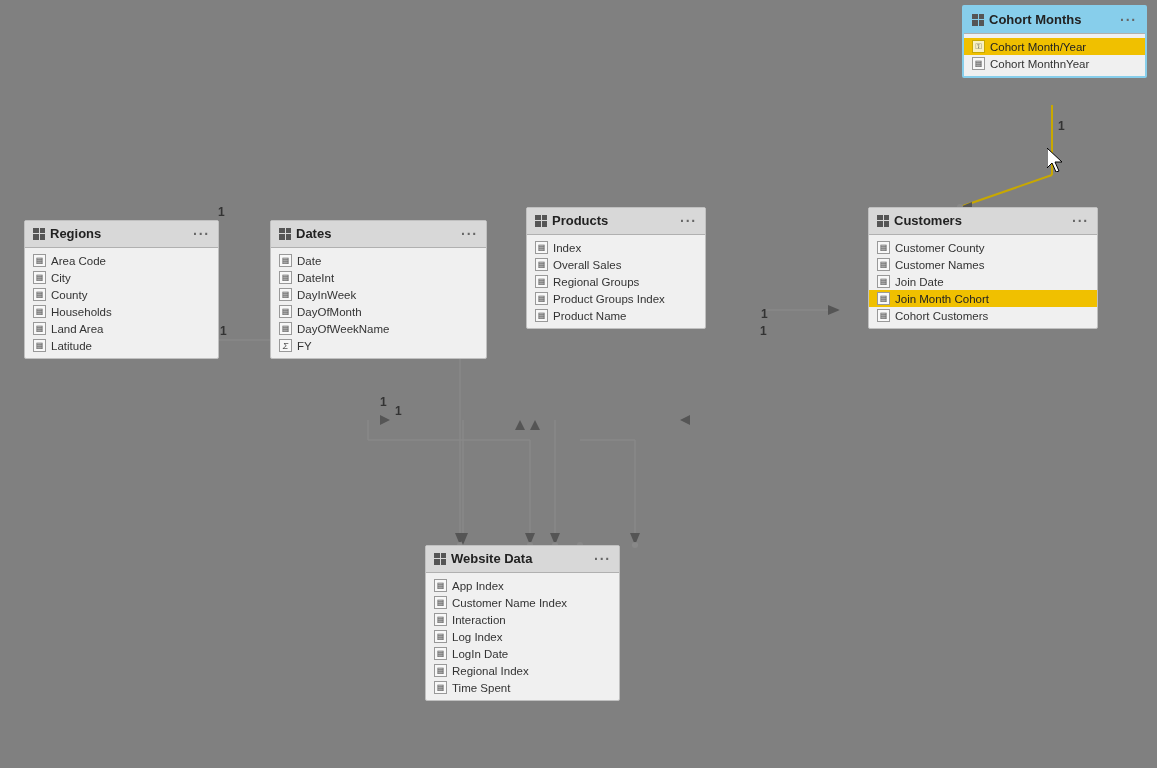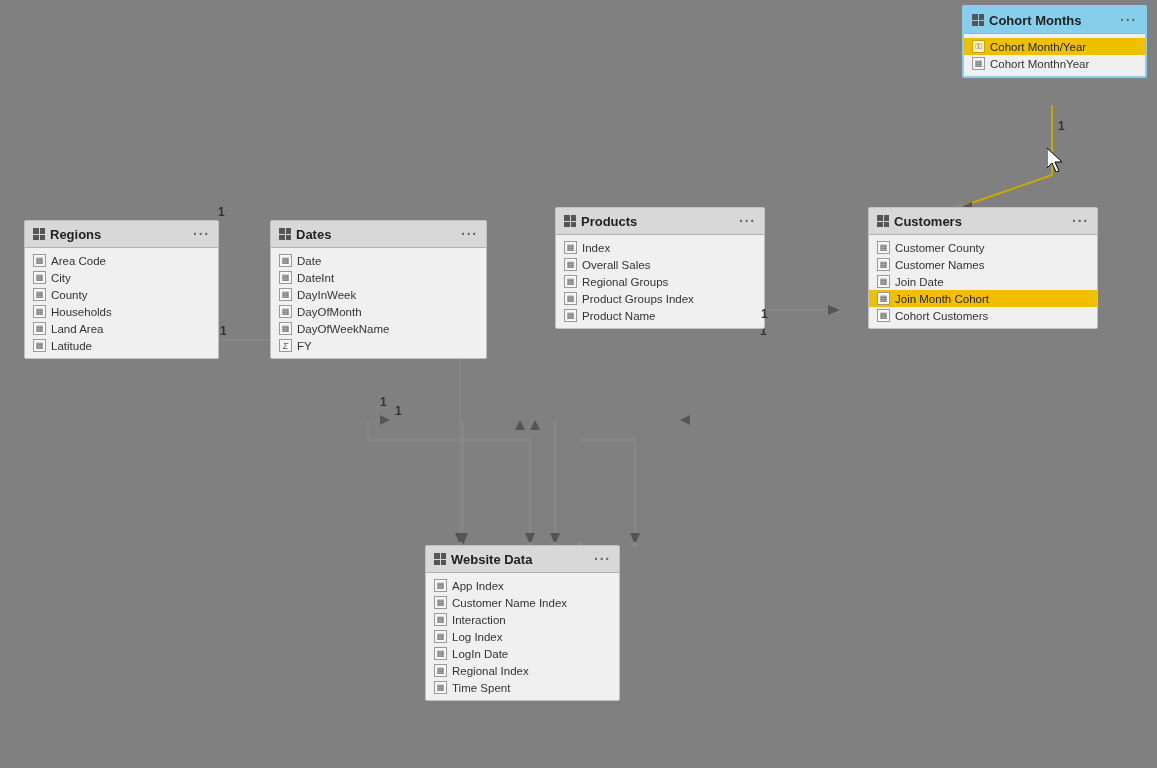--- a/index.html
+++ b/index.html
@@ -24,21 +24,21 @@
     .table-card {
       position: absolute;
       background: #f0f0f0;
       border: 1px solid #c0c0c0;
       border-radius: 2px;
       min-width: 180px;
     }
 
     .table-header {
       display: flex;
-      align-items: center;
+      align-items: flex-start;
       justify-content: space-between;
       padding: 5px 8px;
       background: #d8d8d8;
       border-bottom: 1px solid #b0b0b0;
       font-weight: 600;
       font-size: 13px;
       color: #222;
     }
 
     .table-header-left {
@@ -131,22 +131,22 @@
     
     .dates-card {
       top: 220px;
       left: 270px;
       width: 217px;
     }
 
     
     .products-card {
       top: 207px;
-      left: 555px;
-      width: 210px;
+      left: 526px;
+      width: 180px;
     }
 
     
     .customers-card {
       top: 207px;
       left: 868px;
       width: 230px;
     }
 
     

